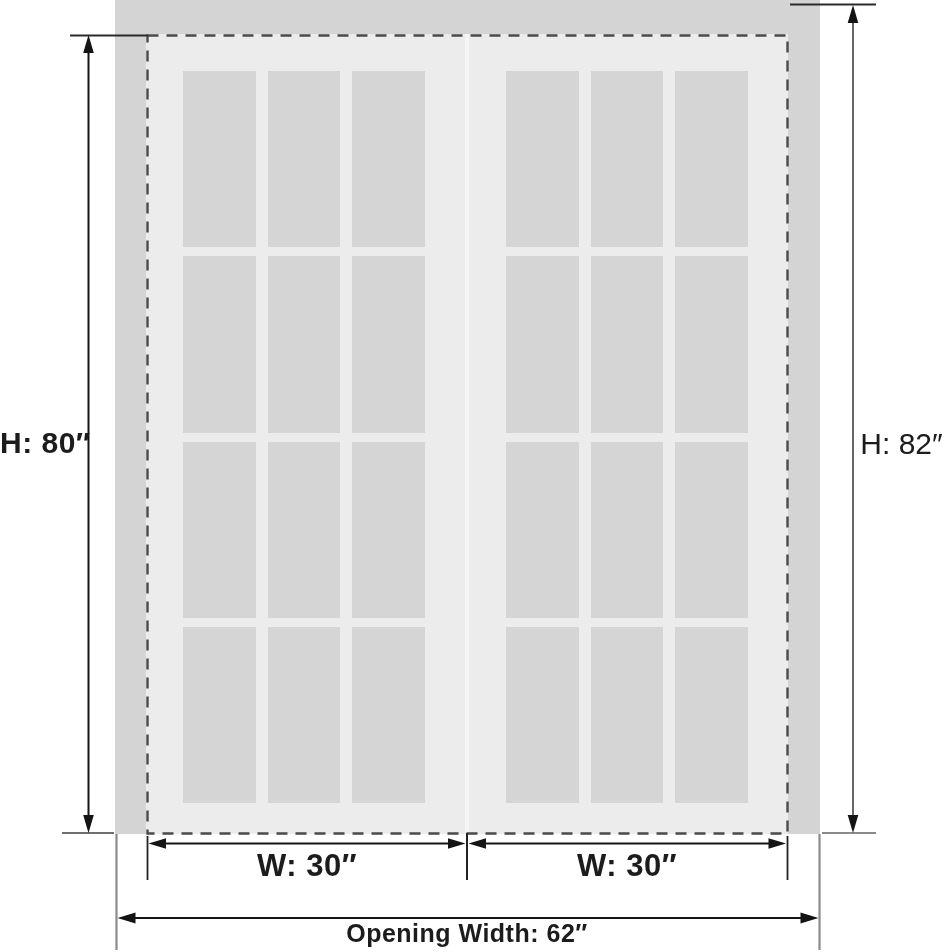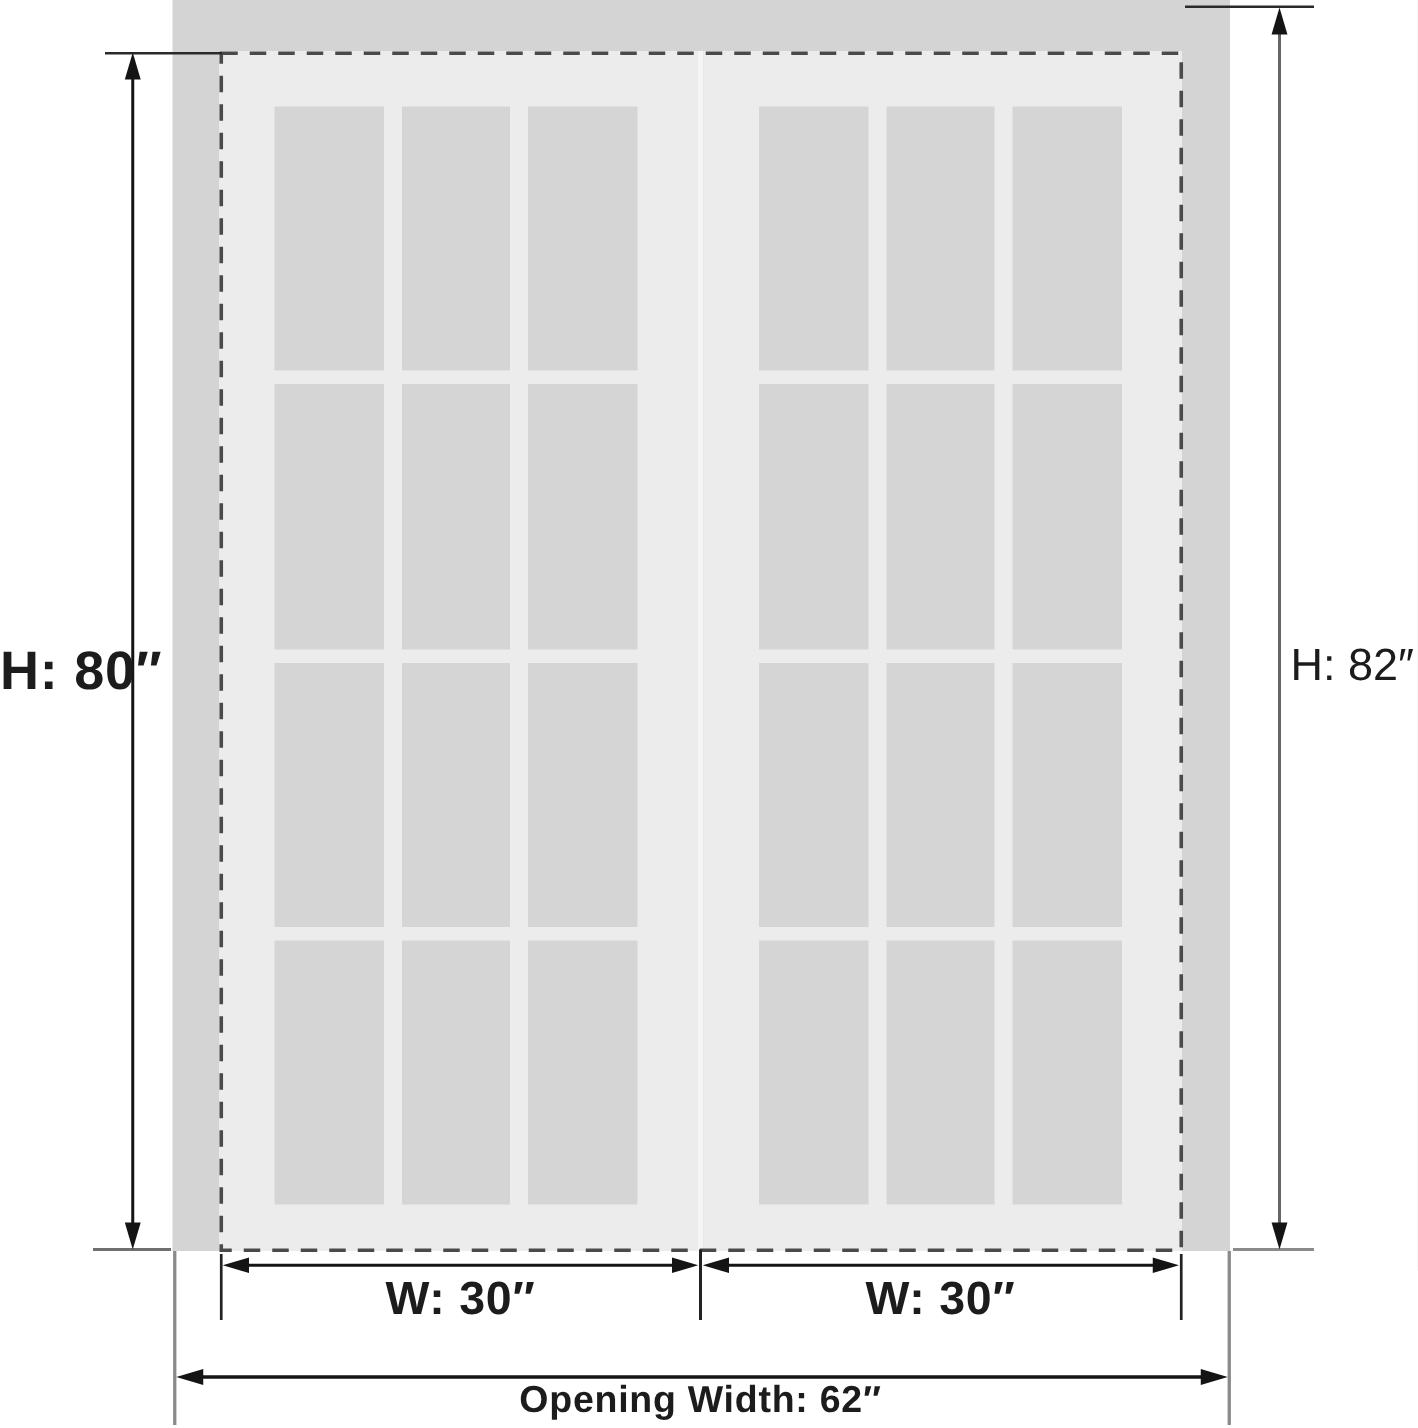--- a/index.html
+++ b/index.html
@@ -48,21 +48,21 @@
     pointer-events:none;
   }
   .dim-label{
     position:absolute;
     text-align:center;
     font-weight:700;
     letter-spacing:.5px;
     color:var(--label);
     white-space:nowrap;
   }
-  .dim-label.h-left{left:0;top:426px;width:86px;font-size:36px;}
+  .dim-label.h-left{left:0;top:426px;width:86px;font-size:30px;}
   .dim-label.h-right{left:858px;top:427px;width:87px;font-size:30px;font-weight:500;letter-spacing:0;}
   .dim-label.w-left{left:207px;top:848px;width:200px;font-size:31px;}
   .dim-label.w-right{left:527px;top:848px;width:200px;font-size:31px;}
   .dim-label.opening{left:267px;top:919px;width:400px;font-size:25px;}
 </style>
 </head>
 <body>
 
 <div class="canvas">
 

